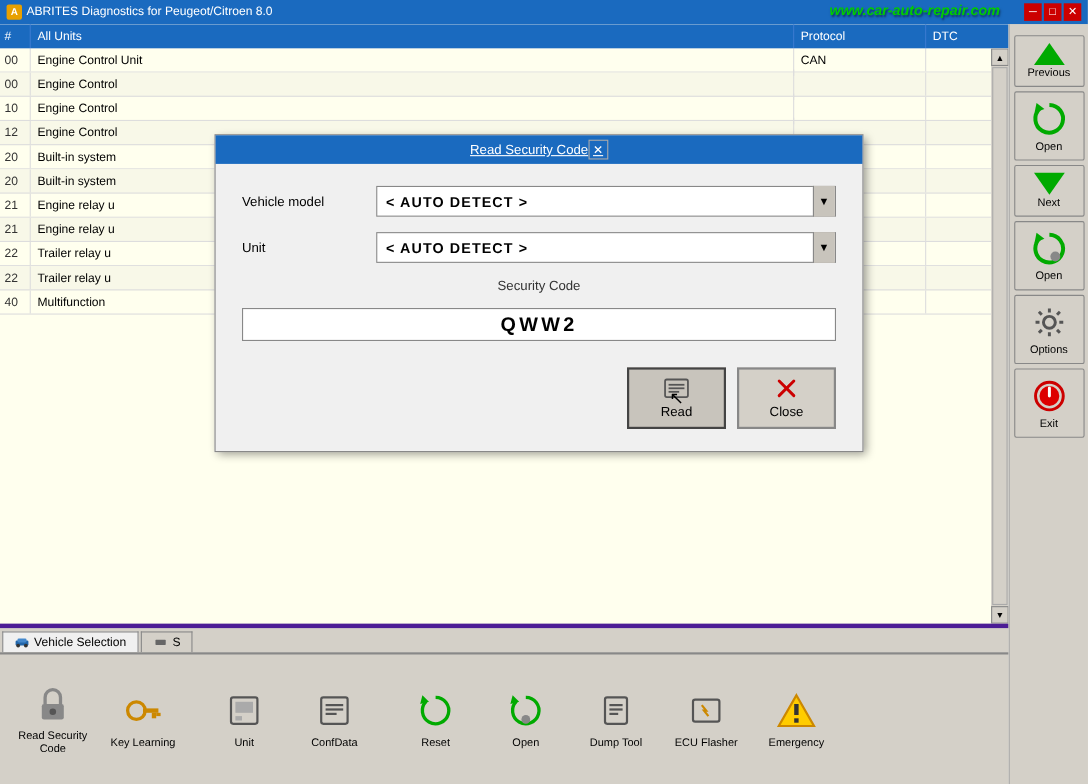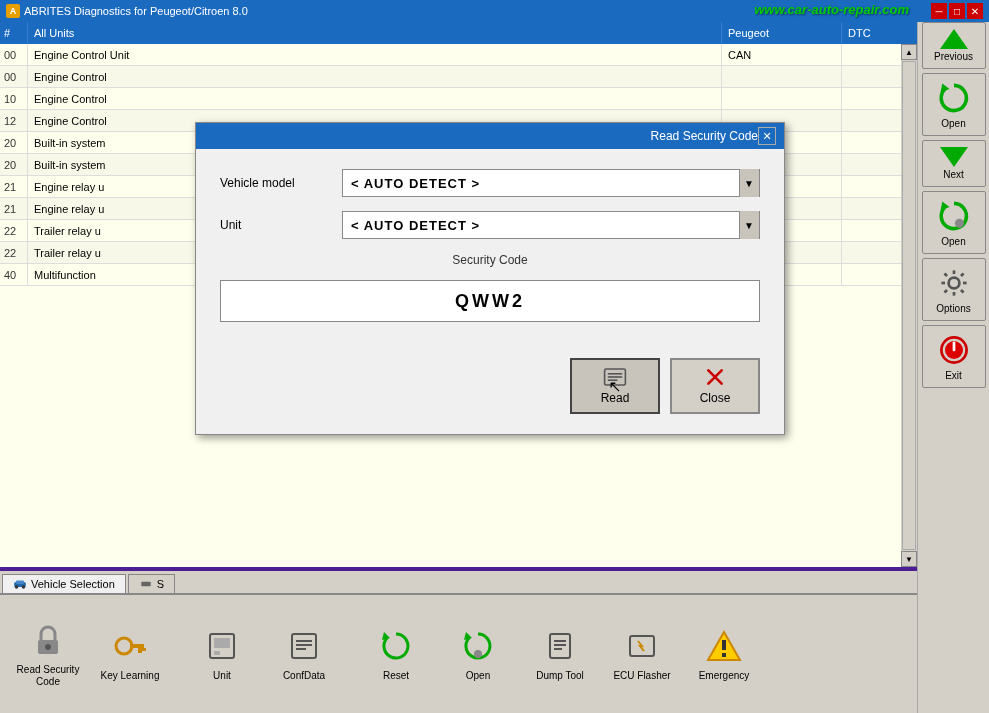--- a/index.html
+++ b/index.html
@@ -262,21 +262,21 @@
     }
 
     
     .right-sidebar {
       width: 72px;
       background: #d4d0c8;
       border-left: 1px solid #aaa;
       display: flex;
       flex-direction: column;
       align-items: center;
-      padding: 0 2px;
+      padding: 10px 2px;
       gap: 4px;
     }
     .sidebar-btn {
       width: 64px;
       display: flex;
       flex-direction: column;
       align-items: center;
       justify-content: center;
       padding: 6px 2px;
       border: 1px solid #888;
@@ -323,22 +323,23 @@
       position: absolute;
       top: 100px;
       left: 195px;
     }
     .dialog-title-bar {
       background: #1a6abf;
       color: white;
       padding: 4px 8px;
       display: flex;
       align-items: center;
-      justify-content: flex-end;
+      justify-content: center;
       font-size: 12px;
+      text-decoration: underline;
     }
     .dialog-close-btn {
       width: 18px;
       height: 18px;
       background: transparent;
       border: 1px solid #aaa;
       color: white;
       cursor: pointer;
       font-size: 11px;
       display: flex;
@@ -394,28 +395,28 @@
     }
     .security-code-label {
       text-align: center;
       font-size: 12px;
       color: #333;
       margin-bottom: 13px;
     }
     .security-code-field {
       border: 1px solid #888;
       background: white;
-      height: 42px;
+      height: 30px;
       display: flex;
       align-items: center;
       justify-content: center;
       font-size: 18px;
       font-weight: bold;
       letter-spacing: 3px;
-      margin-bottom: 16px;
+      margin-bottom: 4px;
     }
     .dialog-footer {
       display: flex;
       justify-content: flex-end;
       gap: 10px;
       padding: 0 24px 20px;
     }
     .dialog-btn {
       width: 90px;
       height: 56px;
@@ -456,21 +457,21 @@
 
 <div class="watermark">www.car-auto-repair.com</div>
 
 <div class="main-container">
 
   <div class="left-area">
 
     <div class="table-header">
       <div class="col-num">#</div>
       <div class="col-units">All Units</div>
-      <div class="col-protocol">Peugeot</div>
+      <div class="col-protocol">Protocol</div>
       <div class="col-dtc">DTC</div>
       <div style="width:16px;background:#1a6abf;"></div>
     </div>
 
     <div style="display:flex;flex:1;overflow:hidden;">
       <div class="table-body" style="flex:1;">
 
         <div class="table-row">
           <div class="row-num">00</div>
           <div class="row-name">Engine Control Unit</div>

